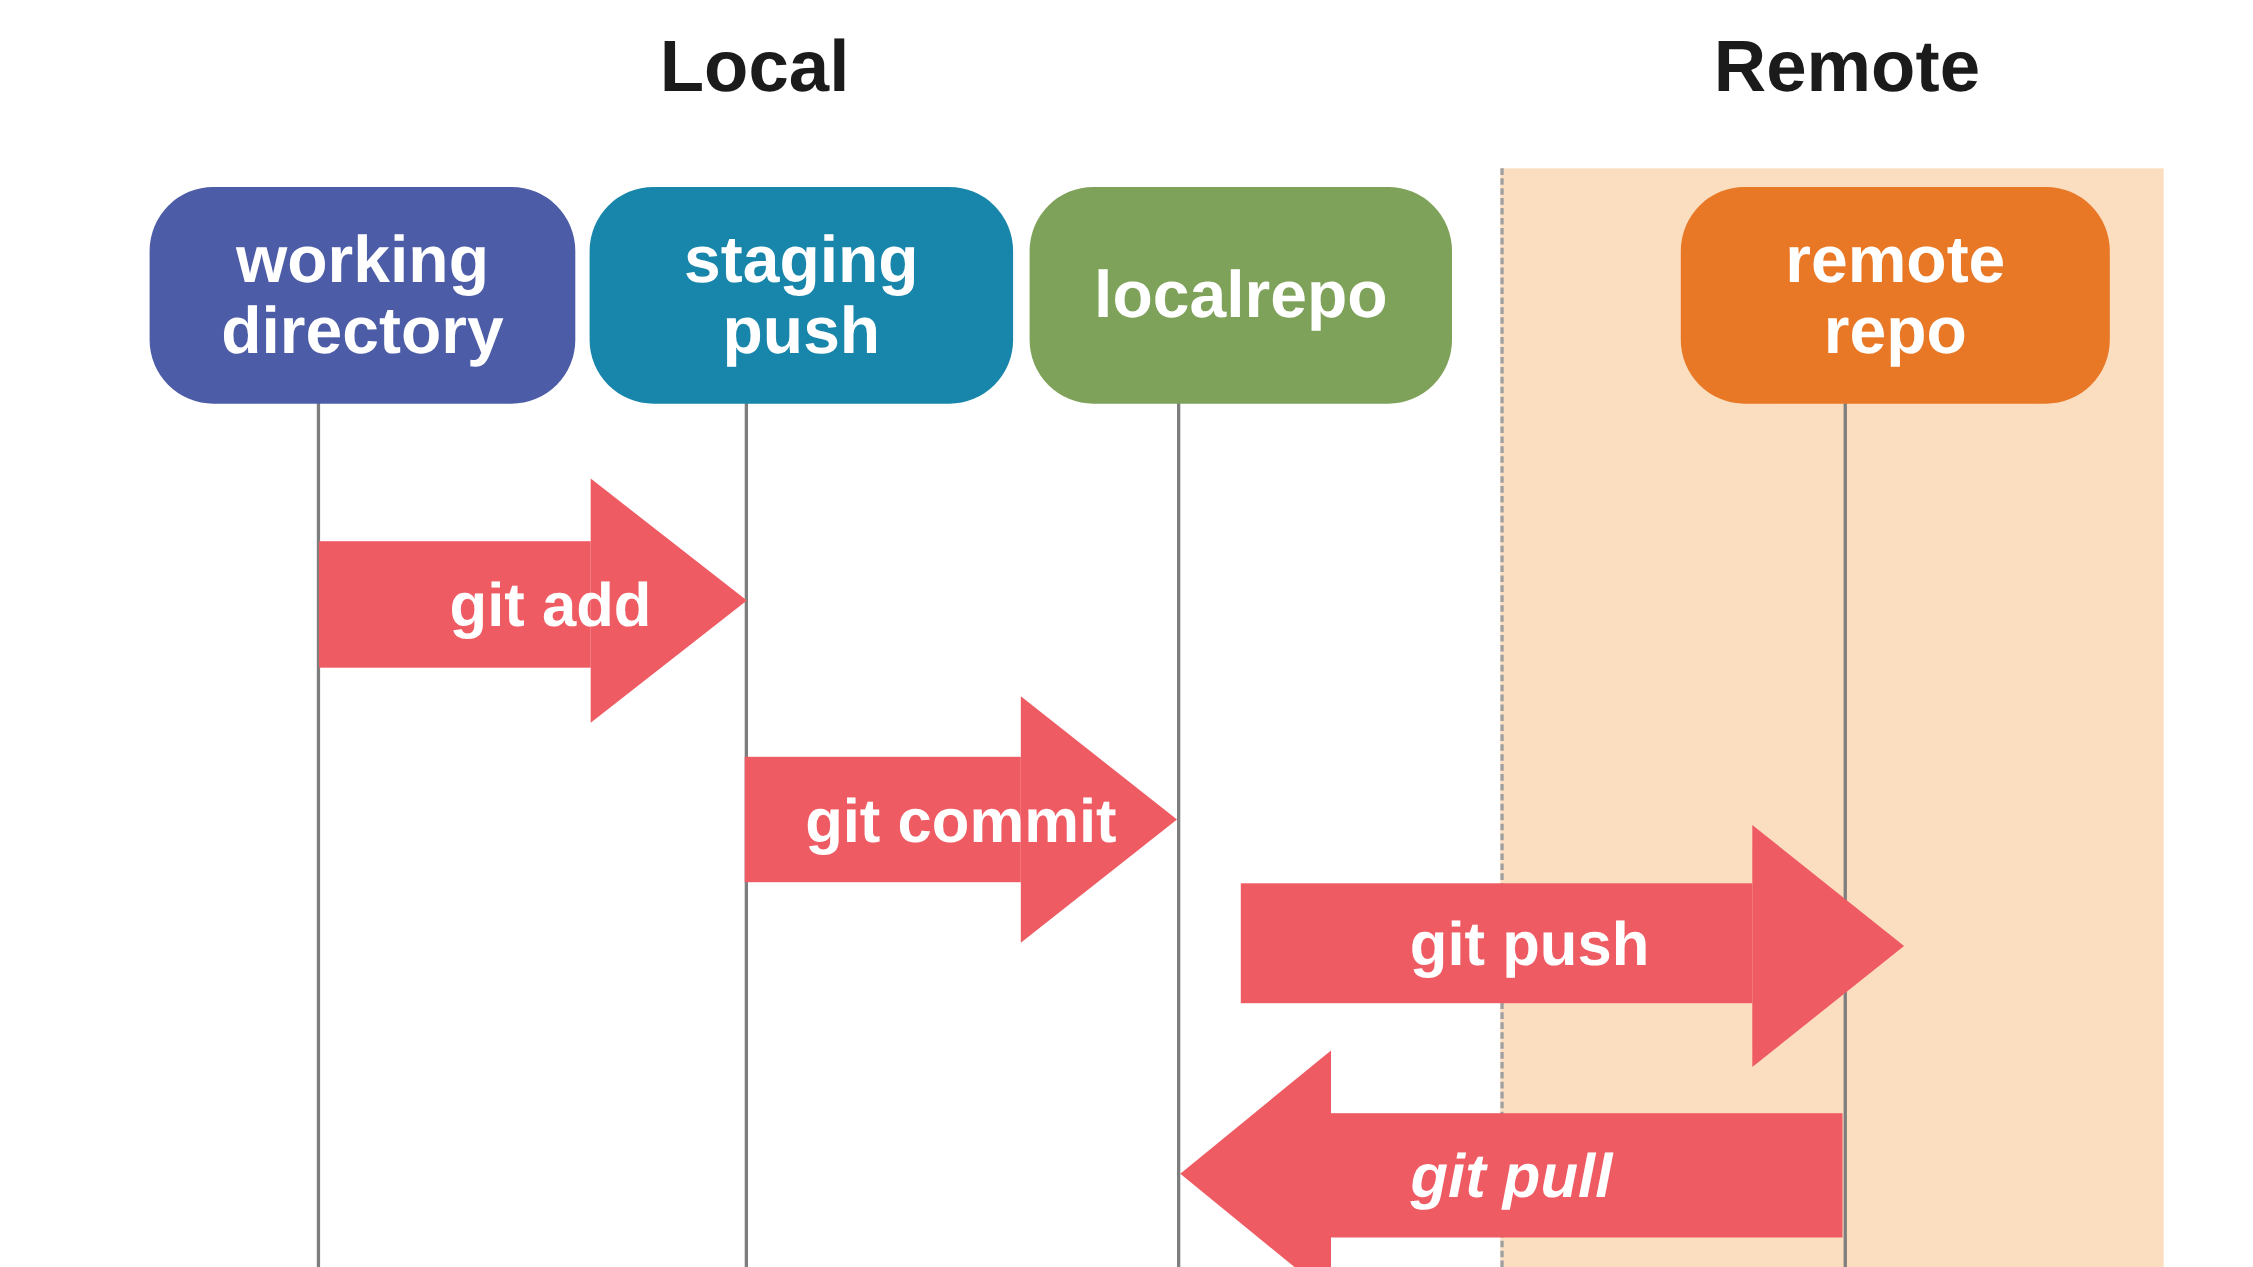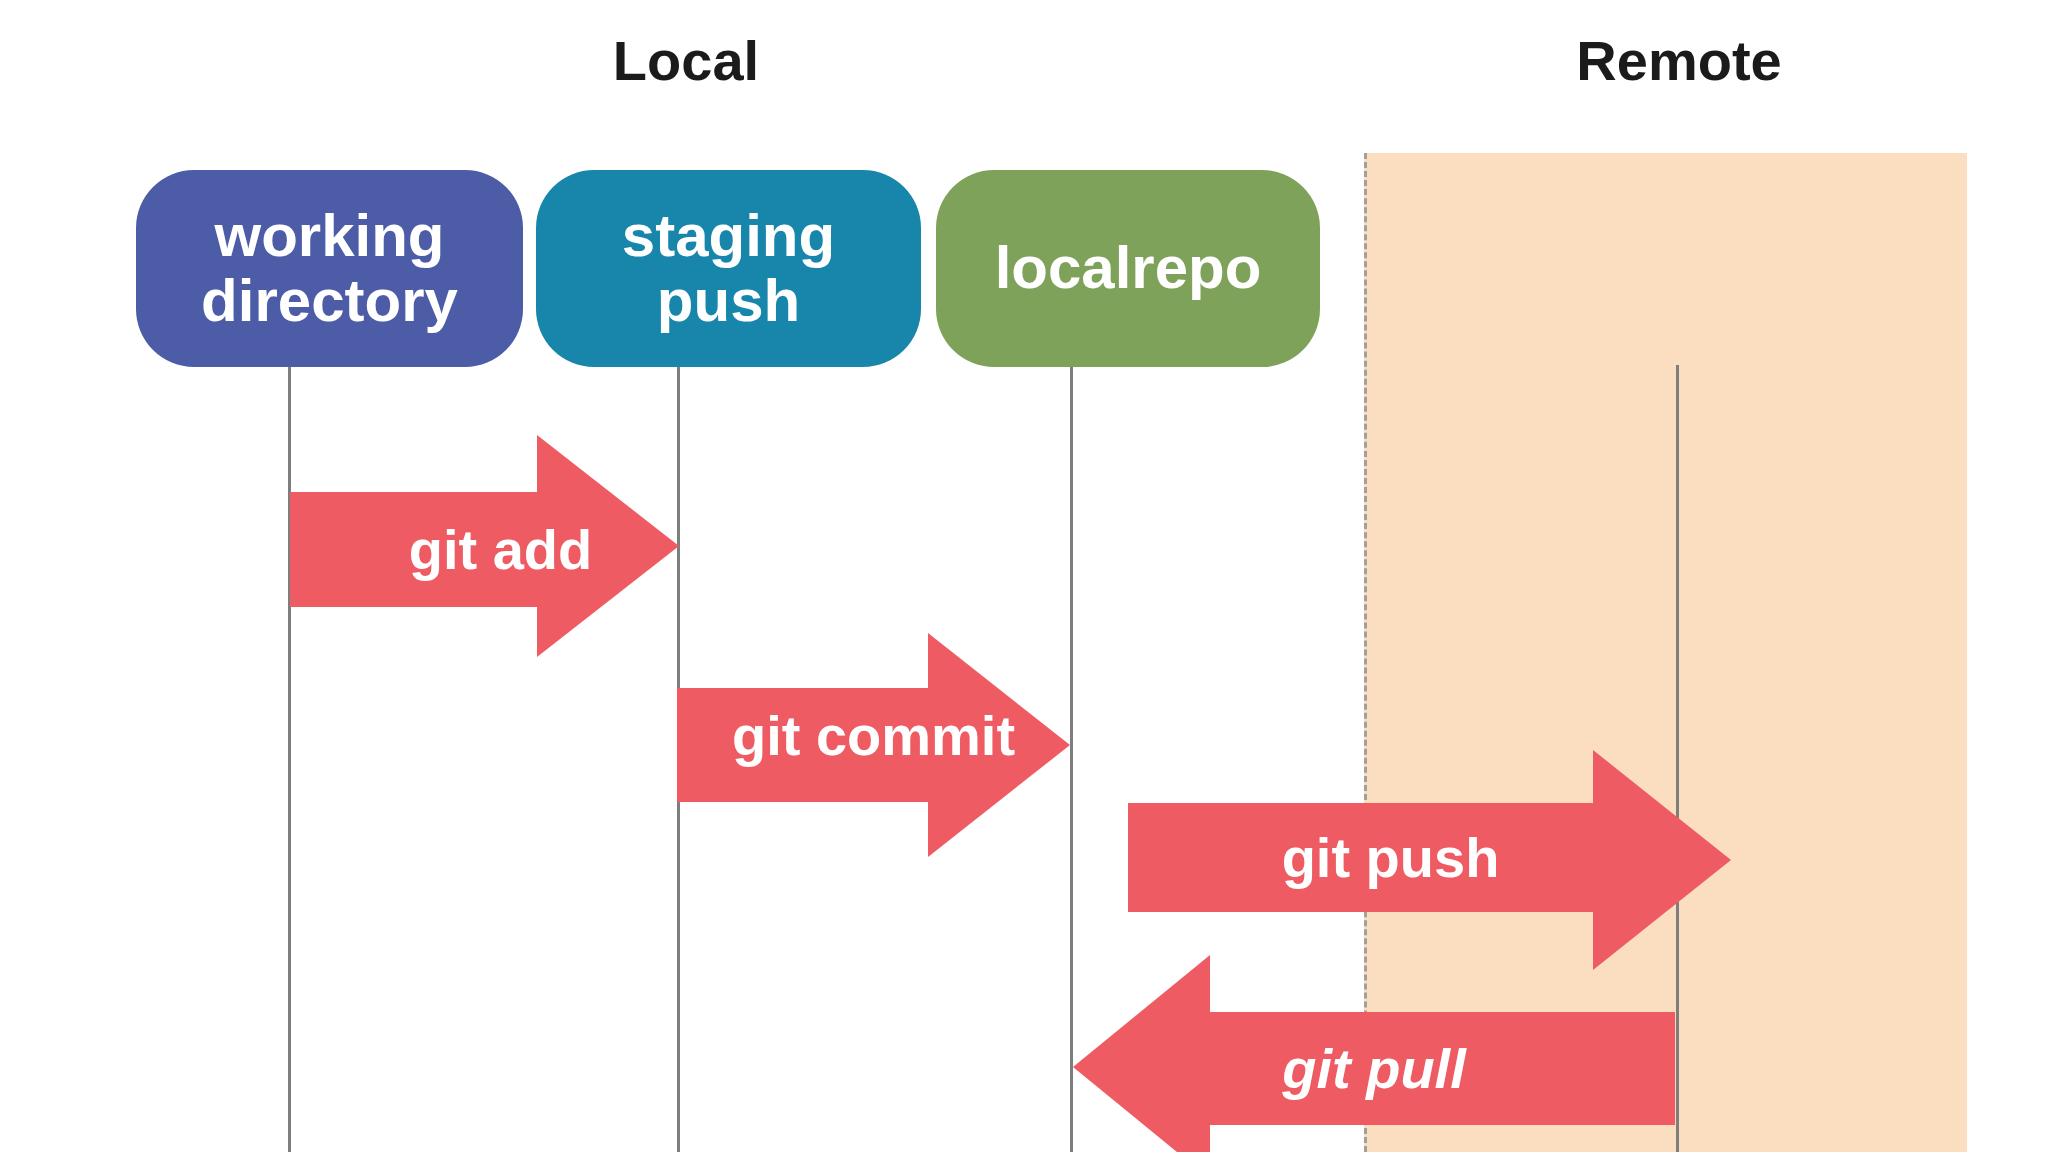--- a/index.html
+++ b/index.html
@@ -15,21 +15,21 @@
     overflow: hidden;
     background: #ffffff;
   }
   .section-title {
     position: absolute;
     top: 10px;
     height: 100px;
     display: flex;
     align-items: center;
     justify-content: center;
-    font-size: 56px;
+    font-size: 66px;
     font-weight: 800;
     color: #1b1b1b;
     letter-spacing: 0px;
     white-space: nowrap;
   }
   .title-local  { left: 466px;  width: 440px; }
   .title-remote { left: 1459px; width: 440px; }
 
   .remote-zone {
     position: absolute;
@@ -101,21 +101,21 @@
     border-top: 111.5px solid transparent; border-bottom: 111.5px solid transparent;
     border-left: 142px solid #ee5b63; }
   .arrow-add .label { top: 57px; height: 115px; margin-left: 32px; }
 
   
   .arrow-commit { left: 677px; top: 633px; width: 393px; height: 224px; }
   .arrow-commit .body { left: 0; top: 55px; width: 251px; height: 114px; }
   .arrow-commit .head { left: 251px; top: 0;
     border-top: 112px solid transparent; border-bottom: 112px solid transparent;
     border-left: 142px solid #ee5b63; }
-  .arrow-commit .label { top: 45px; height: 114px; }
+  .arrow-commit .label { top: 55px; height: 114px; }
 
   
   .arrow-push { left: 1128px; top: 750px; width: 525px; height: 220px; }
   .arrow-push .body { left: 0; top: 53px; width: 465px; height: 109px; }
   .arrow-push .head { left: 465px; top: 0;
     border-top: 110px solid transparent; border-bottom: 110px solid transparent;
     border-left: 138px solid #ee5b63; }
   .arrow-push .label { top: 53px; height: 109px; }
 
   
@@ -147,20 +147,23 @@
   </div>
 
   <div class="node node-staging" style="background-color: rgb(24, 134, 171);">
     <span>staging push</span>
   </div>
 
   <div class="node node-local" style="background-color: rgb(127, 162, 91);">
     <span>localrepo</span>
   </div>
 
+  <div class="node node-remote" style="background-color: rgb(232, 120, 37);">
+    <span>remote repo</span>
+  </div>
 
   <div class="arrow arrow-add">
     <div class="body" style="background-color: rgb(238, 91, 99);"></div>
     <div class="head head-right" style="border-left-color: rgb(238, 91, 99);"></div>
     <div class="label">git add</div>
   </div>
 
   <div class="arrow arrow-commit">
     <div class="body" style="background-color: rgb(238, 91, 99);"></div>
     <div class="head head-right" style="border-left-color: rgb(238, 91, 99);"></div>

